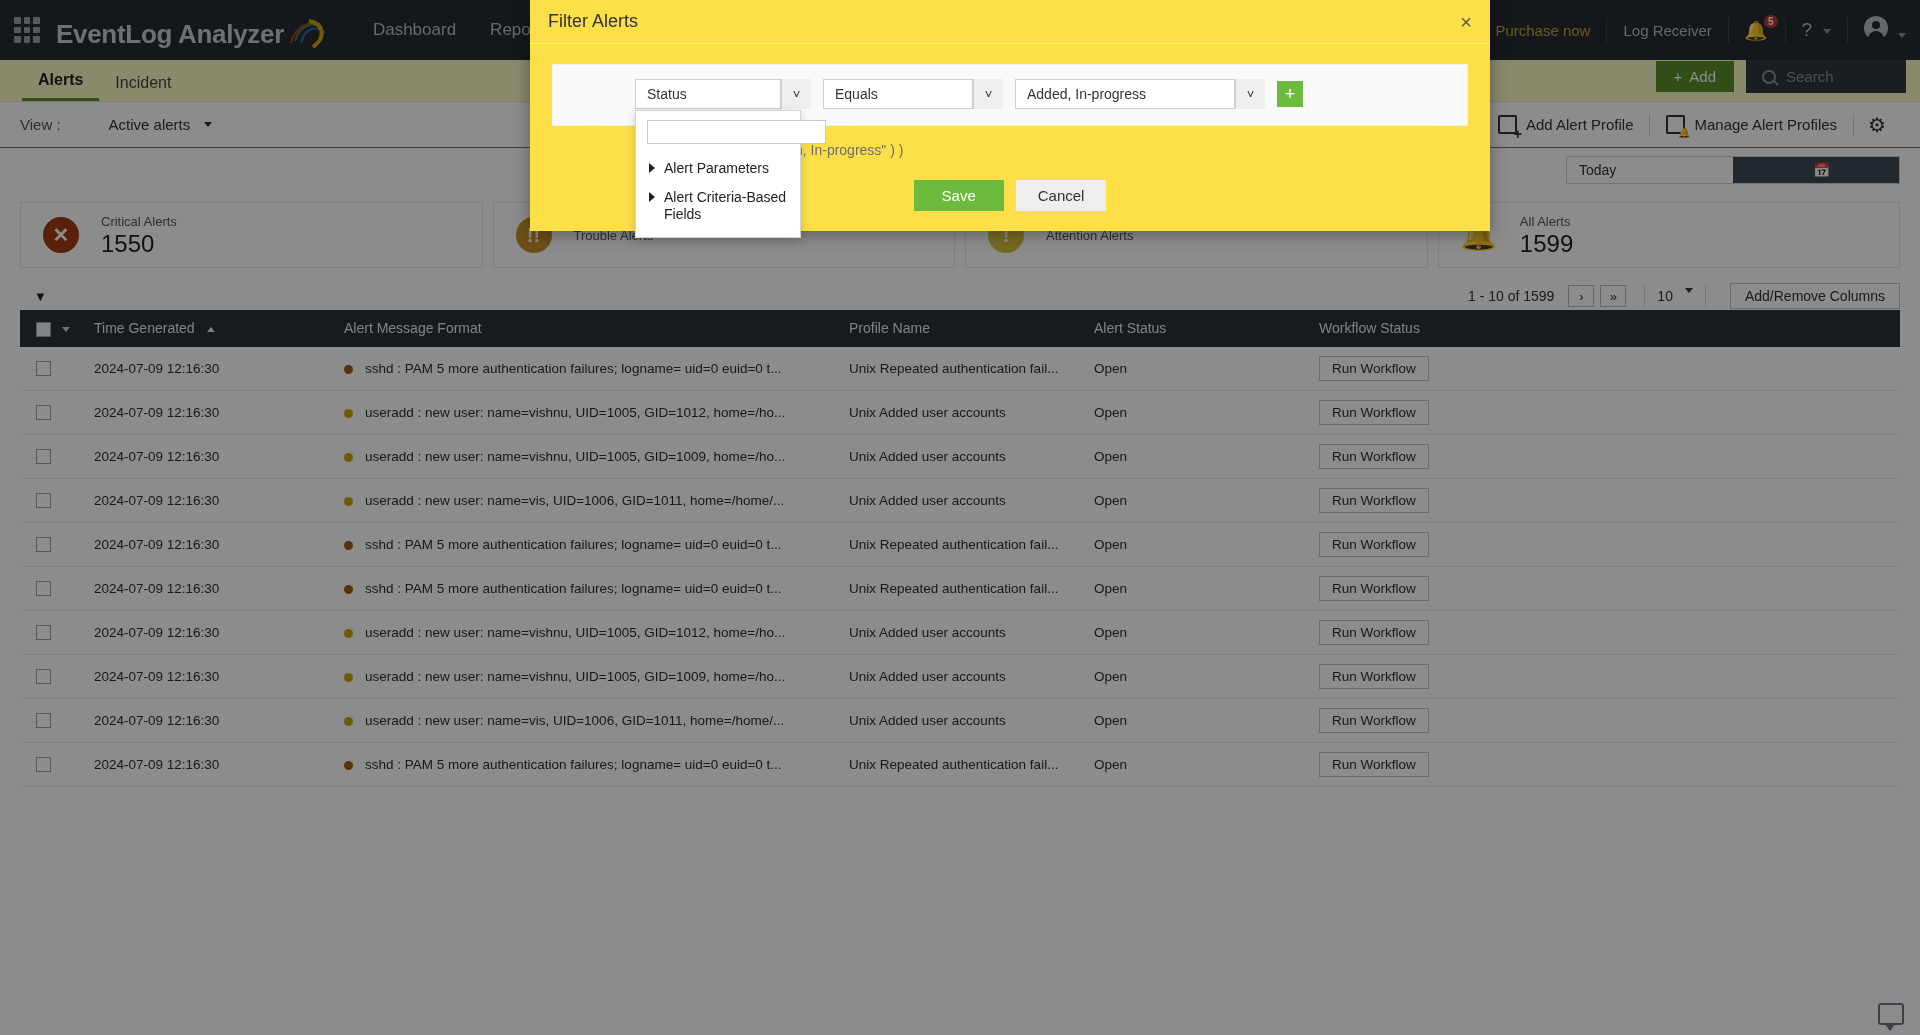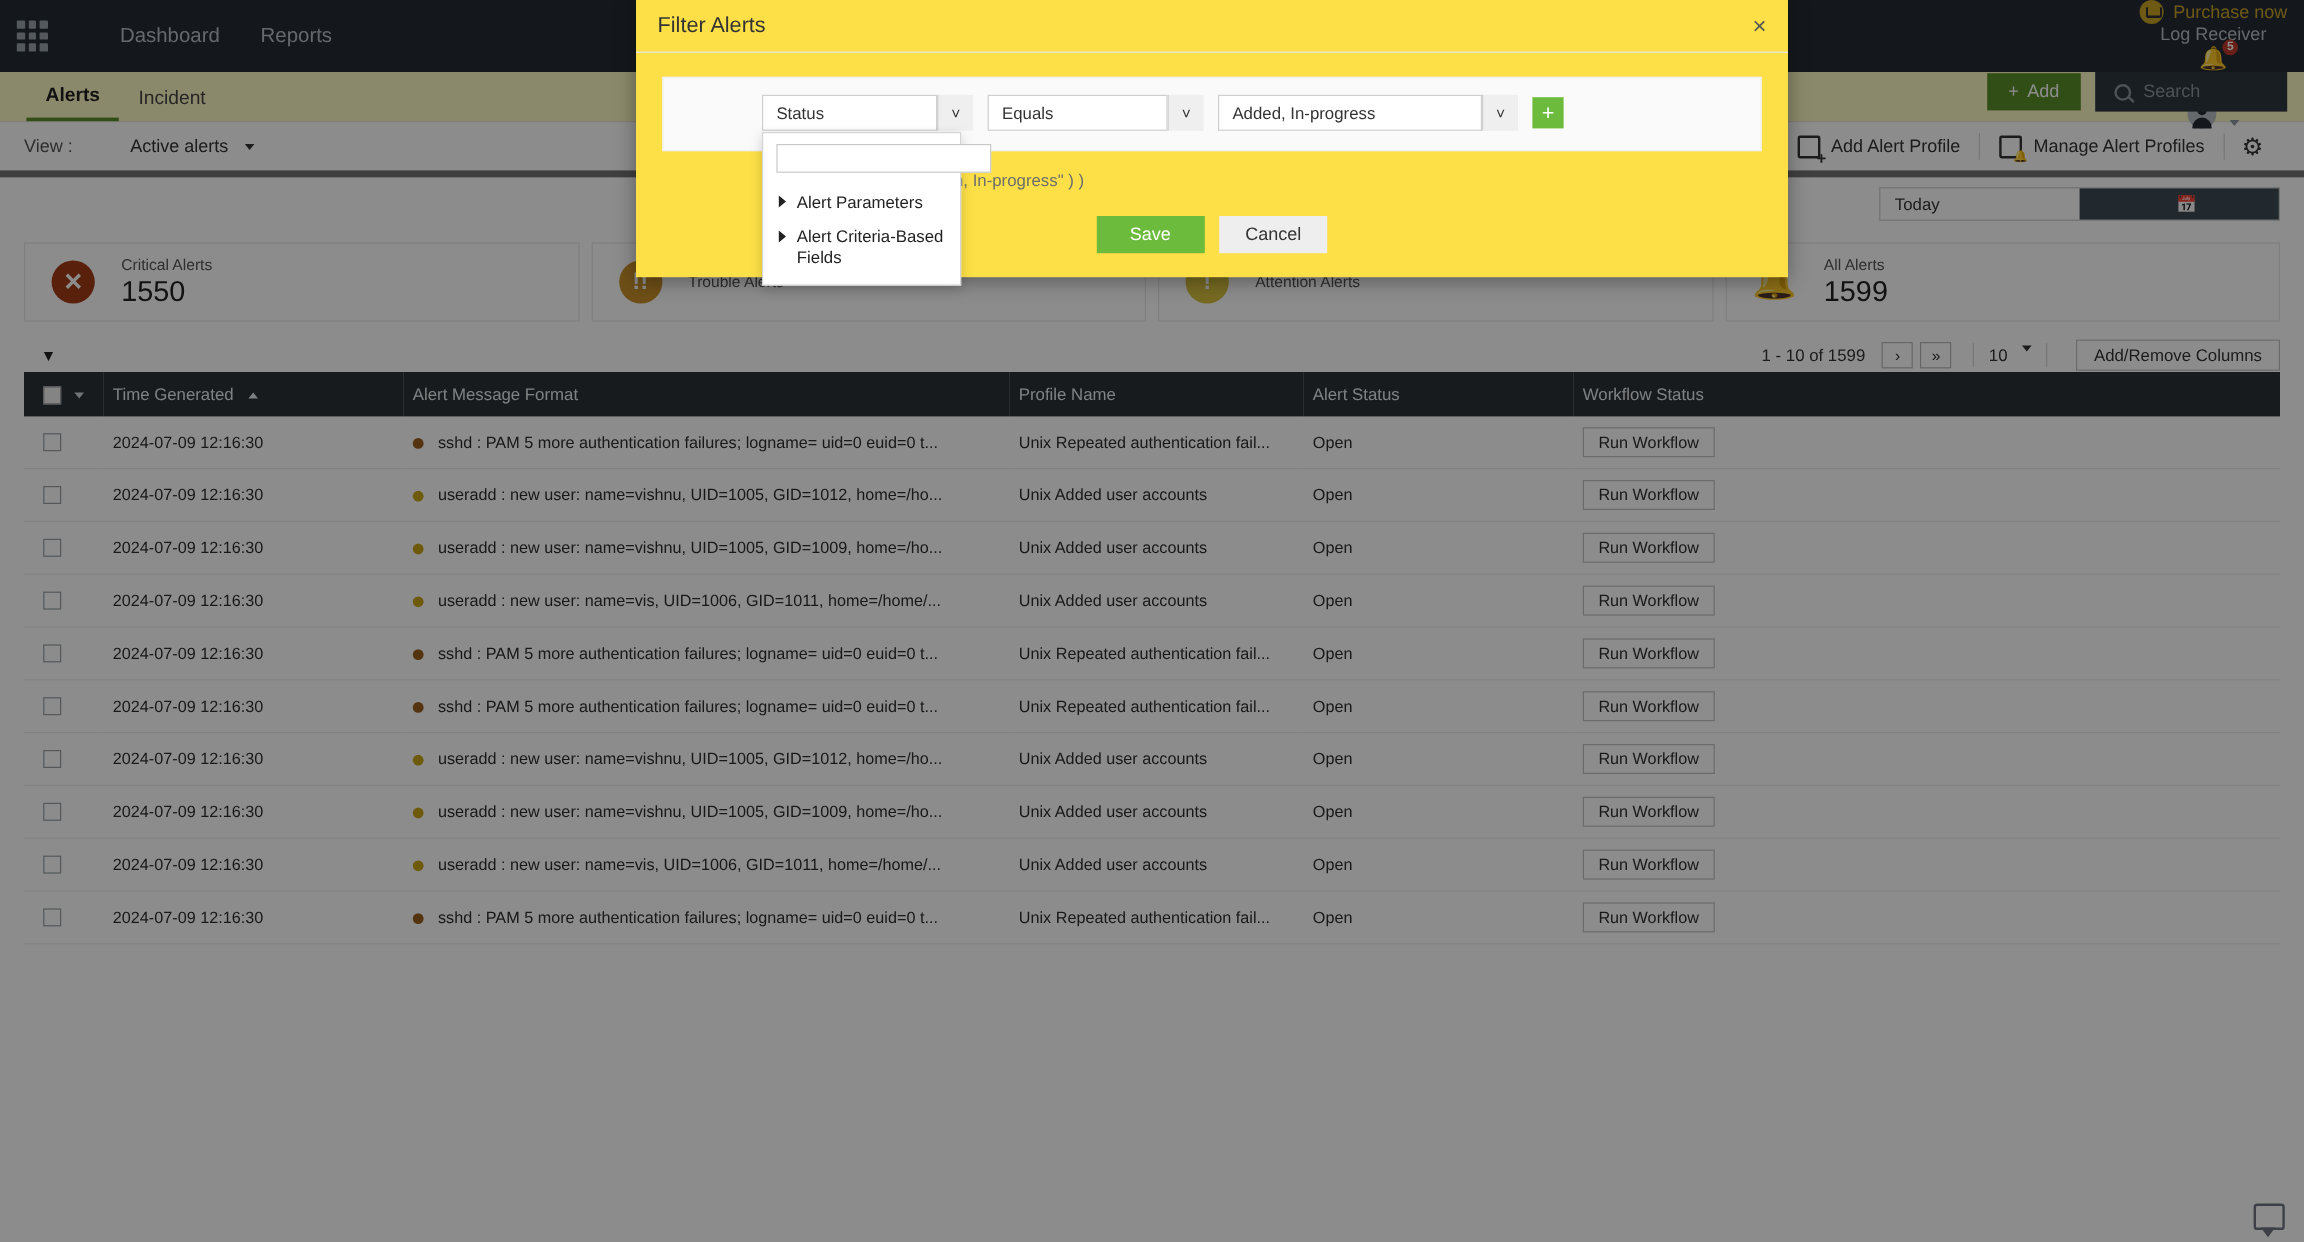--- a/index.html
+++ b/index.html
@@ -20,21 +20,21 @@
     padding: 0 14px; position: relative; z-index: 5;
   }
   .grid-icon { width: 26px; height: 26px; display: grid;
     grid-template-columns: repeat(3, 1fr); grid-template-rows: repeat(3, 1fr);
     gap: 3px; margin-right: 16px; cursor: pointer; }
   .grid-icon i { background: #9aa2a8; border-radius: 1px; display: block; }
   .brand { color: #c8ccd0; font-size: 26px; font-weight: bold; letter-spacing: -0.3px; }
   .brand-swoosh { display:inline-block; width:42px; height:32px; position:relative; top:6px; margin-left:-4px;}
   .navlinks { display: flex; align-items: center; margin-left: 44px; gap: 34px; text-align: right; }
   .navlinks a { color: #b9bfc4; font-size: 17px; text-decoration: none; }
-  .topright { margin-left: auto; display: flex; align-items: center; gap: 0; height: 100%; flex-direction: column; }
+  .topright { margin-left: auto; display: flex; align-items: center; gap: 0; height: 100%; }
   .topright .sep { width:1px; height:26px; background:#3c454c; margin:0 16px; }
   .purchase { color: #c9a227; font-size: 15px; display:flex; align-items:center; gap:8px; }
   .cart { width:20px;height:20px;border-radius:50%;background:#c9a227;display:inline-block;position:relative;}
   .cart::after{content:"";position:absolute;left:5px;top:6px;width:10px;height:7px;border:2px solid #2a2f33;border-top:none;border-radius:0 0 3px 3px;}
   .logrcv { color: #b9bfc4; font-size: 15px; }
   .bell-wrap { position: relative; }
   .bell { font-size:19px; color:#c9a227; }
   .badge { position:absolute; top:-4px; right:-9px; background:#c0392b; color:#fff;
     font-size:10px; border-radius:8px; padding:1px 4px; font-weight:bold;}
   .qmark { color:#b9bfc4; font-size:19px; }
@@ -54,21 +54,21 @@
   .searchbox span { color:#8d969d; font-size:15px; }
 
   
   .tabsbar { height: 42px; background: #fef9c3; display: flex; align-items: flex-end;
     padding-left: 22px; border-bottom: 1px solid #e2e2e2; }
   .tab { font-size: 16px; color: #444; padding: 0 16px 9px 16px; cursor: pointer; }
   .tab.active { color: #222; font-weight: bold; border-bottom: 3px solid #5a8f29; }
 
   
   .toolbar { height: 46px; display: flex; align-items: center; padding: 0 20px;
-    background: #fff; border-bottom: 6px solid #737373; }
+    background: #fff; border-bottom: 1px solid #737373; }
   .viewlabel { color:#555; font-size:15px; margin-right:10px; }
   .viewsel { color:#333; font-size:15px; display:flex; align-items:center; gap:8px; cursor:pointer;margin-left:38px;}
   .tb-right { margin-left:auto; display:flex; align-items:center; gap:0; font-size:15px; color:#333;}
   .tb-item { display:flex; align-items:center; gap:9px; padding:0 16px; cursor:pointer; }
   .tb-div { width:1px; height:22px; background:#d8d8d8; }
   .ico { width:19px; height:19px; display:inline-block; position:relative; }
   .ico-doc { border:2px solid #333; border-radius:2px; }
   .ico-doc::after { content:""; position:absolute; right:-5px; bottom:-5px; width:10px; height:10px;
      border:2px solid #333; border-radius:50%; background:#fff; }
   .ico-docplus { border:2px solid #333; border-radius:2px; }
@@ -180,20 +180,31 @@
     <div class="grid-icon">
       <i></i>
         <i></i>
         <i></i>
         <i></i>
         <i></i>
         <i></i>
         <i></i>
         <i></i>
         <i></i>
+    </div>
+    <div class="brand">
+      <span>EventLog Analyzer</span>
+      <span class="brand-swoosh">
+        <svg width="42" height="32" viewBox="0 0 42 32">
+          <path d="M4 26 C8 8, 26 2, 34 10" fill="none" stroke="#c0392b" stroke-width="2"></path>
+          <path d="M8 24 C12 8, 28 4, 36 12" fill="none" stroke="#2e8b57" stroke-width="2"></path>
+          <path d="M14 26 C18 10, 30 8, 38 16" fill="none" stroke="#2a6fae" stroke-width="2"></path>
+          <path d="M22 4 C36 6, 40 20, 26 30" fill="none" stroke="#d8a800" stroke-width="4"></path>
+        </svg>
+      </span>
     </div>
     <div class="navlinks">
       <a href="#">Dashboard</a>
       <a href="#">Reports</a>
     </div>
 
     <div class="topright">
       <div class="purchase">
         <span class="cart"></span>
         <span>Purchase now</span>

